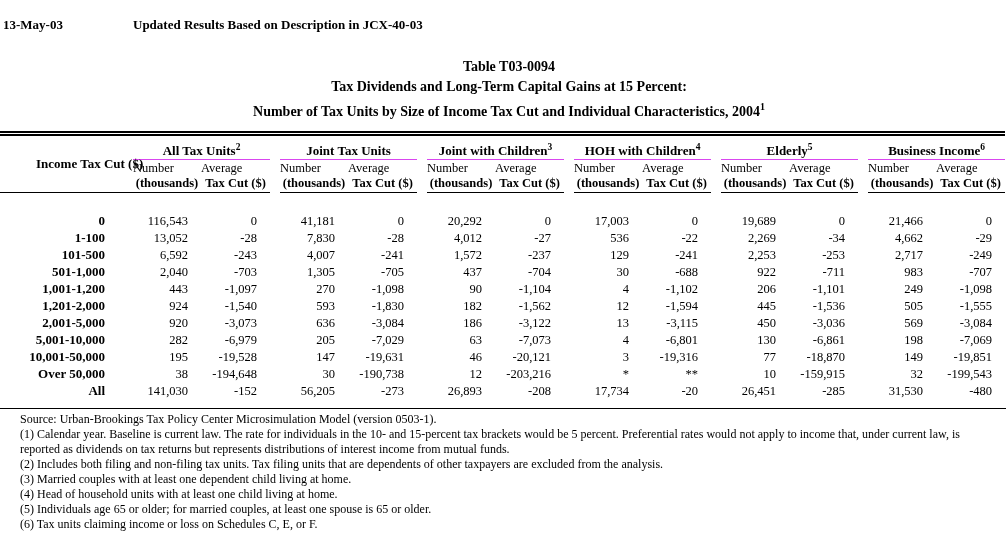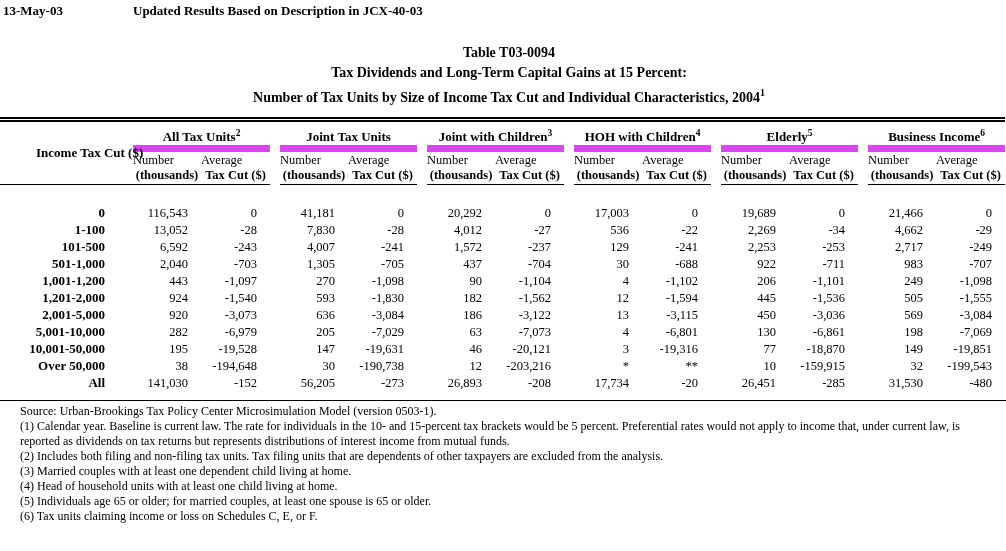--- a/index.html
+++ b/index.html
@@ -3,21 +3,21 @@
 <meta charset="utf-8">
 <style>
   html, body {
     margin: 0; padding: 0;
     width: 1006px; height: 551px;
     background: #ffffff;
     color: #000000;
     font-family: "Liberation Serif", "DejaVu Serif", serif;
     overflow: hidden;
   }
-  .topline { display: flex; padding-top: 3px; }
+  .topline { display: flex; padding-top: 17px; }
   .date { font-weight: bold; font-size: 13px; width: 133px; padding-left: 3px; box-sizing: border-box; }
   .update-note { font-weight: bold; font-size: 13px; }
 
   .titles { text-align: center; margin-top: 24px; }
   .title-line { font-weight: bold; font-size: 14px; line-height: 20px; padding-left: 12px; }
   .title-line sup { font-size: 10px; }
 
   table.results {
     border-collapse: separate;
     border-spacing: 0;
@@ -36,21 +36,21 @@
   th.label-head {
     font-weight: bold; font-size: 13px;
     text-align: center; vertical-align: middle;
     border-bottom: 1px solid #000;
     padding-left: 36px;
   }
   th.group-title {
     font-weight: bold; font-size: 13px;
     vertical-align: bottom;
     height: 22px; padding-bottom: 1px;
-    border-bottom: 7px solid #d946ef;
+    border-bottom: 1px solid #d946ef;
   }
   th.group-title sup { font-size: 9.5px; }
   th.sub-top { font-weight: normal; text-align: left; height: 15px; vertical-align: bottom; }
   th.sub-bot { font-weight: bold; text-align: center; height: 17px; vertical-align: middle; border-bottom: 1px solid #000; margin-left: 32px; }
   th.spacer { border: none; }
   tr.gap td { height: 20px; }
   tbody tr.data-row { height: 17px; }
   th.row-label { font-weight: bold; text-align: right; padding-right: 28px; font-size: 13px; }
   td.num-cell, td.avg-cell { text-align: right; padding-right: 13px; }
   td.spacer { }

